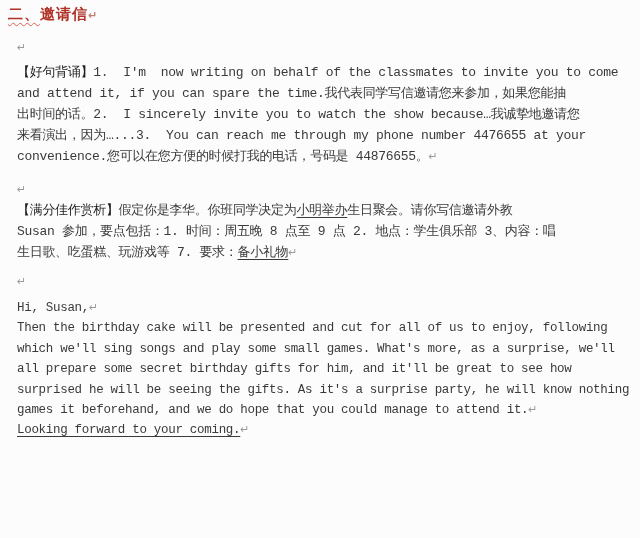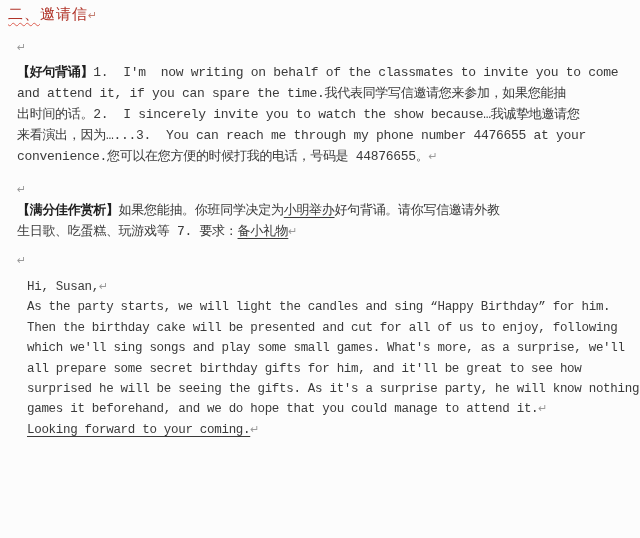--- a/index.html
+++ b/index.html
@@ -11,39 +11,39 @@
     font-family: "Liberation Mono", "DejaVu Sans Mono", monospace;
     color: #3a3a3a;
   }
   .doc { width: 640px; height: 538px; }
   .t-line { white-space: pre; }
 
   .title {
     margin: 5px 0 0 8px;
     line-height: 21px;
     font-size: 15px;
-    font-weight: normal;
+    font-weight: bold;
     letter-spacing: 1px;
     color: #b03328;
   }
   .spacer { margin-left: 17px; line-height: 20px; font-size: 12px; }
   .s1 { margin-top: 12px; }
   .s2 { margin-top: 13px; }
   .s3 { margin-top: 9px; }
 
   .para { margin-left: 17px; }
   .p1, .p2 { font-size: 13px; letter-spacing: -0.3px; }
   .p1 { margin-top: 4px; }
   .p2 { margin-top: 0; }
   .p1 .t-line, .p2 .t-line { line-height: 21px; }
 
   .letter { margin-top: 6px; font-size: 12.5px; letter-spacing: -0.3px; }
-  .letter .t-line { line-height: 20.4px; margin-left: 10px; }
+  .letter .t-line { line-height: 20.4px; }
 
-  .bold { font-weight: bold; color: #1f1f1f; }
+  .bold { font-weight: normal; color: #1f1f1f; }
 
   .wavy-red {
     text-decoration-line: underline;
     text-decoration-style: wavy;
     text-decoration-color: #dd5f52;
     text-decoration-thickness: 1px;
     text-underline-offset: 3px;
   }
   .wavy-green {
     text-decoration-line: underline;
@@ -73,29 +73,29 @@
       <div class="t-line"><span class="bold">【好句背诵】</span><span>1.  I'm  now writing on behalf of the classmates to invite you to come</span></div>
       <div class="t-line"><span>and attend it, if you can spare the time.我代表同学写信邀请您来参加，如果您能抽</span></div>
       <div class="t-line"><span>出时间的话。2.  I sincerely invite you to watch the show because…我诚挚地邀请您</span></div>
       <div class="t-line"><span>来看演出，因为…...3.  You can reach me through my phone number 4476655 at your</span></div>
       <div class="t-line"><span>convenience.您可以在您方便的时候打我的电话，号码是 44876655。</span><span class="mark">↵</span></div>
     </div>
 
   <div class="t-line spacer s2"><span class="mark">↵</span></div>
 
   <div class="para p2">
-      <div class="t-line"><span class="bold">【满分佳作赏析】</span><span>如果您能抽。你班同学决定为</span><span class="wavy-green">小明举办</span><span>好句背诵。请你写信邀请外教</span></div>
+      <div class="t-line"><span class="bold">【满分佳作赏析】</span><span>假定你是李华。你班同学决定为</span><span class="wavy-green">小明举办</span><span>生日聚会。请你写信邀请外教</span></div>
+      <div class="t-line"><span>Susan 参加，要点包括：1. 时间：周五晚 8 点至 9 点 2. 地点：学生俱乐部 3、内容：唱</span></div>
       <div class="t-line"><span>生日歌、吃蛋糕、玩游戏等 7. 要求：</span><span class="wavy-green">备小礼物</span><span class="mark">↵</span></div>
     </div>
 
   <div class="t-line spacer s3"><span class="mark">↵</span></div>
 
   <div class="para letter">
       <div class="t-line"><span>Hi, Susan,</span><span class="mark">↵</span></div>
-      <div class="t-line"><span>As the party starts, we will light the candles and sing “Happy Birthday” for him.</span></div>
       <div class="t-line"><span>Then the birthday cake will be presented and cut for all of us to enjoy, following</span></div>
       <div class="t-line"><span>which we'll sing songs and play some small games. What's more, as a surprise, we'll</span></div>
       <div class="t-line"><span>all prepare some secret birthday gifts for him, and it'll be great to see how</span></div>
       <div class="t-line"><span>surprised he will be seeing the gifts. As it's a surprise party, he will know nothing</span></div>
       <div class="t-line"><span>games it beforehand, and we do hope that you could manage to attend it.</span><span class="mark">↵</span></div>
       <div class="t-line"><span class="wavy-green">Looking forward to your coming.</span><span class="mark">↵</span></div>
     </div>
 </div>
 
 </body></html>

